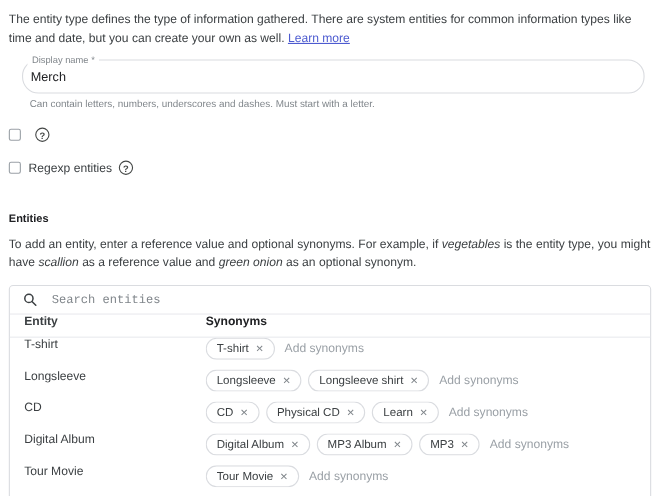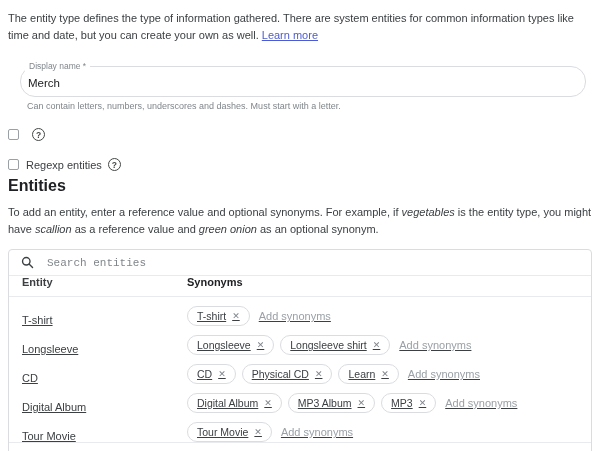--- a/index.html
+++ b/index.html
@@ -21,21 +21,21 @@
   }
   .link {
     color: var(--link-color);
     text-decoration: underline;
     cursor: pointer;
   }
 
   
   .field {
     position: relative;
-    margin: 22px 6px 0 12px;
+    margin: 10px 6px 0 12px;
     height: 31px;
     border: 1px solid #dadce0;
     border-radius: 15px;
   }
   .field-label {
     position: absolute; top: -6px; left: 4px;
     background: #ffffff; padding: 0 4px;
     font-size: 8.5px; color: #80868b; line-height: 11px;
   }
   .field-input {
@@ -65,22 +65,22 @@
   .help-icon {
     width: 13px; height: 13px; margin-left: 6px;
     border: 1.2px solid #444746; border-radius: 50%;
     display: inline-flex; align-items: center; justify-content: center;
     font-size: 8.5px; font-weight: bold; color: #444746;
     cursor: pointer; flex: 0 0 auto;
   }
 
   
   .section-heading {
-    margin: 6px 0 0 0;
-    font-size: 16px; font-weight: bold; color: #202124;
+    margin: 35px 0 0 0;
+    font-size: 10px; font-weight: bold; color: #202124;
   }
   .desc {
     margin: 9px 0 0 0; width: 585px;
     font-size: 11px; line-height: 17px; color: #3c4043;
   }
   .italic { font-style: italic; }
 
   
   .table {
     margin-top: 11px; width: 584px;
@@ -94,21 +94,21 @@
   }
   .search-icon-wrap { width: 13px; height: 13px; margin-right: 11px; flex: 0 0 auto; display: flex; }
   .search-input {
     border: none; outline: none; flex: 1; height: 100%;
     font-family: Liberation Mono, monospace;
     font-size: 11px; color: #3c4043; background: transparent;
   }
   .search-input::placeholder { color: #80868b; }
   .header-row { height: 21px; display: flex; align-items: flex-start; }
   .col-header { font-size: 11px; font-weight: bold; color: #202124; }
-  .data-row { height: 29px; display: flex; align-items: flex-end; text-decoration: underline; }
+  .data-row { height: 29px; display: flex; align-items: flex-start; }
   .add-row { height: 24px; }
   .cell-entity {
     width: 178px; flex: 0 0 auto; padding-left: 13px;
     font-size: 11px; color: #3c4043;
     white-space: nowrap; overflow: hidden;
   }
   .cell-syn {
     flex: 1; display: flex; align-items: center; gap: 6px;
     font-size: 11px; overflow: hidden;
   }

